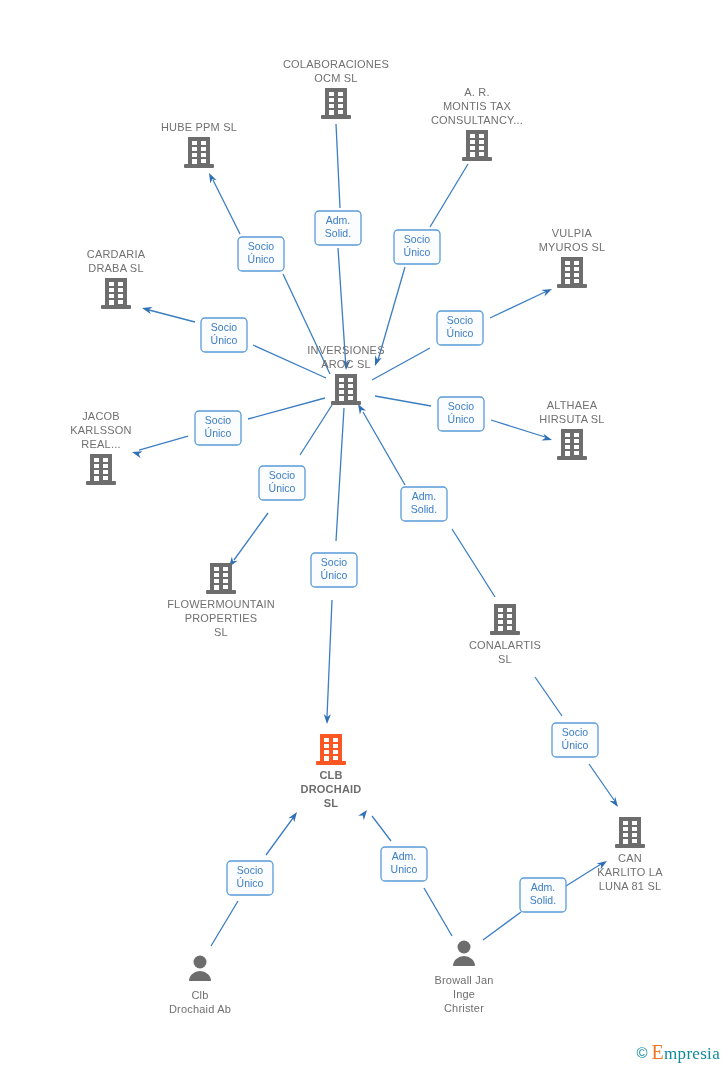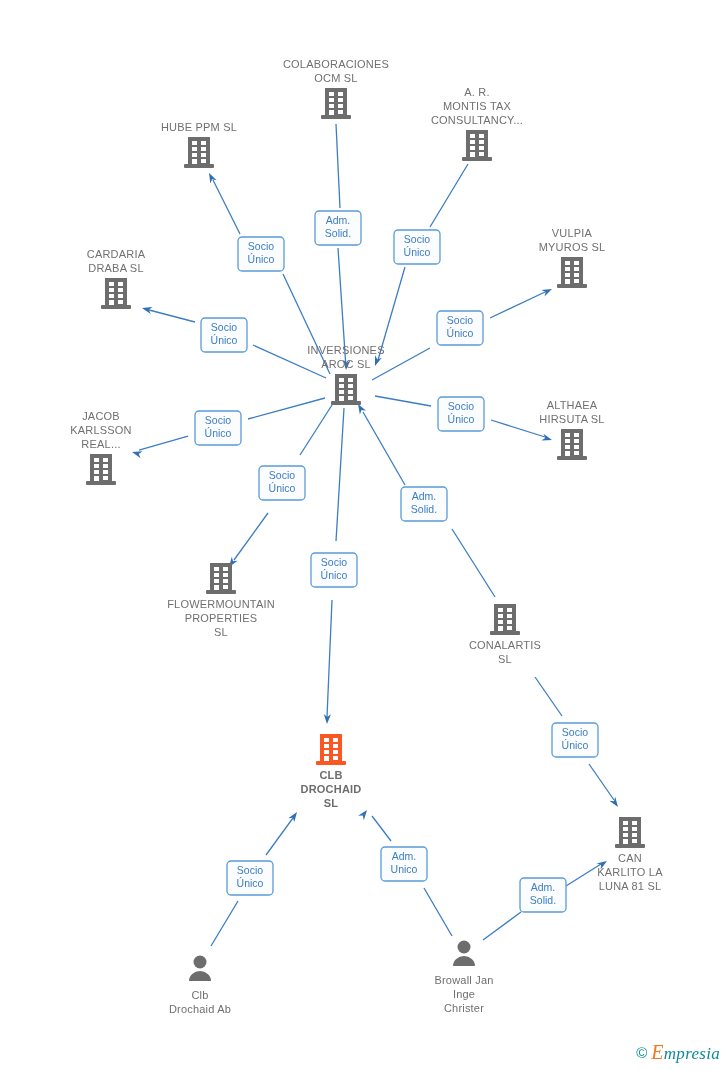--- a/index.html
+++ b/index.html
@@ -66,21 +66,20 @@
     gap: 4px;
     font-family: "Liberation Serif", serif;
   }
   #watermark .c-mark {
     color: #0f8a9c;
     font-size: 15px;
     font-family: "Liberation Sans", sans-serif;
   }
   #watermark .brand {
     font-size: 17px;
-    font-style: italic;
     color: #0f8a9c;
     letter-spacing: 0.3px;
   }
   #watermark .brand .e {
     color: #ef7822;
     font-size: 20px;
   }
 </style>
 </head>
 <body>

